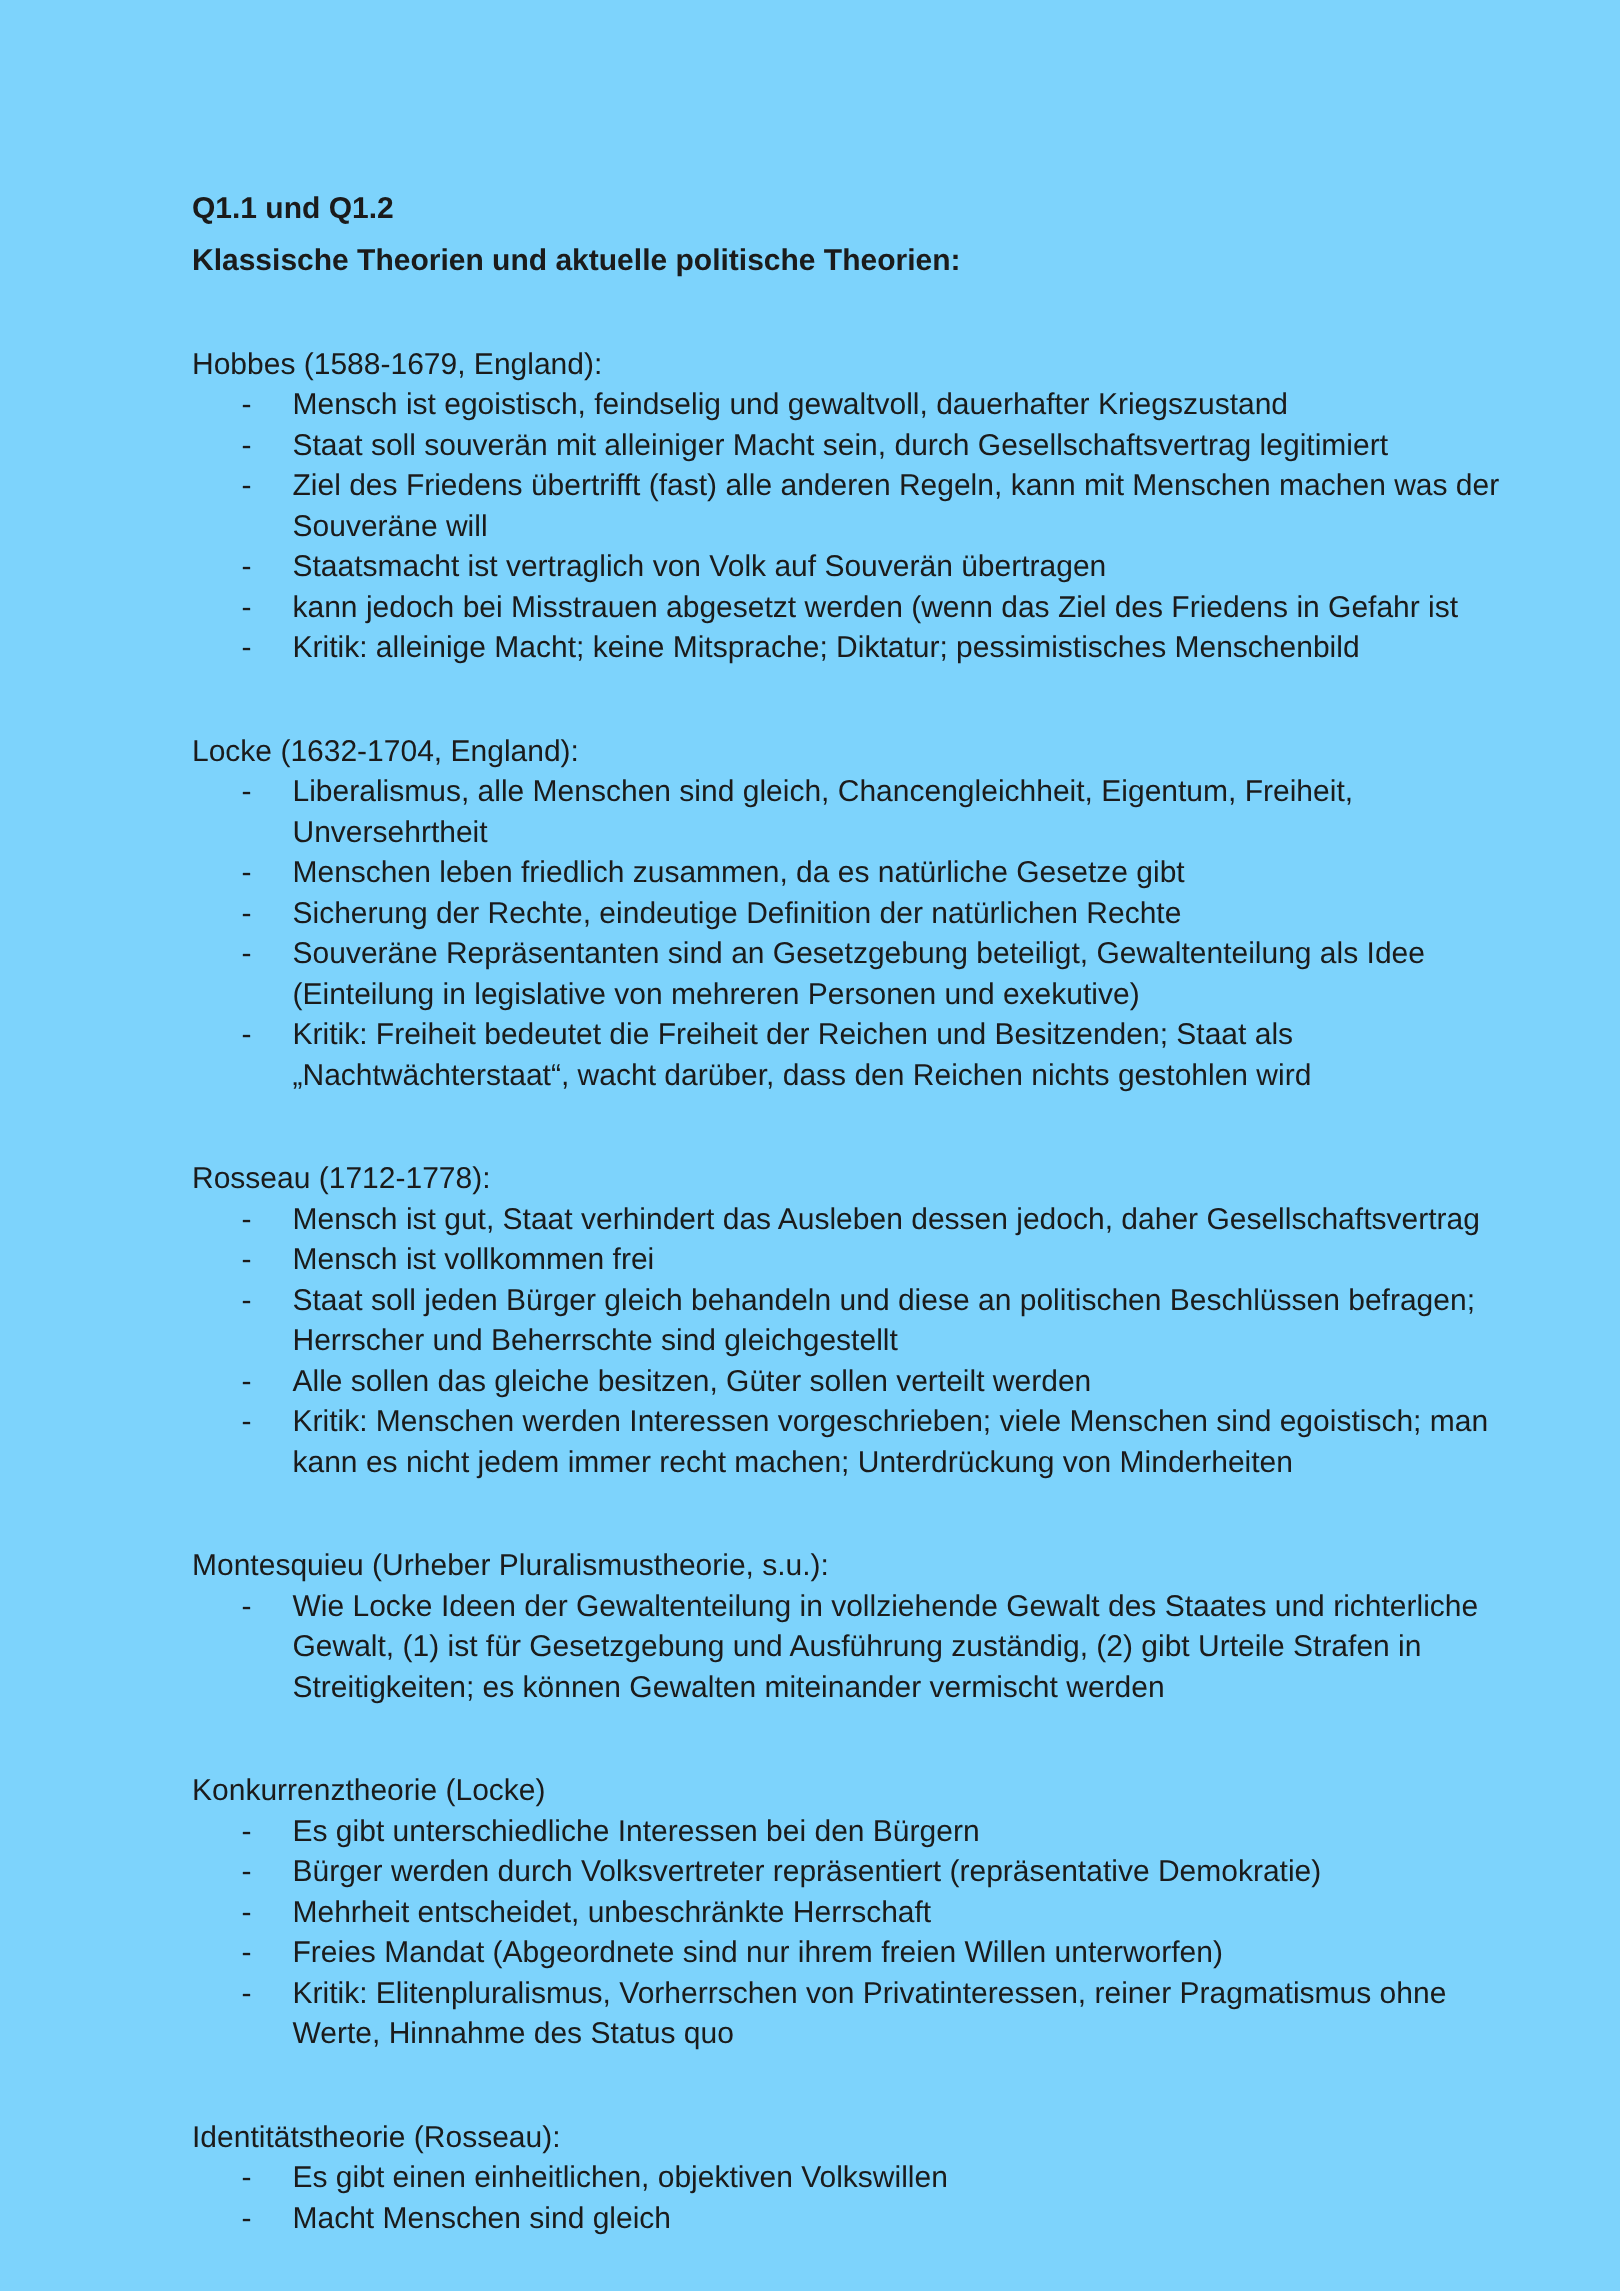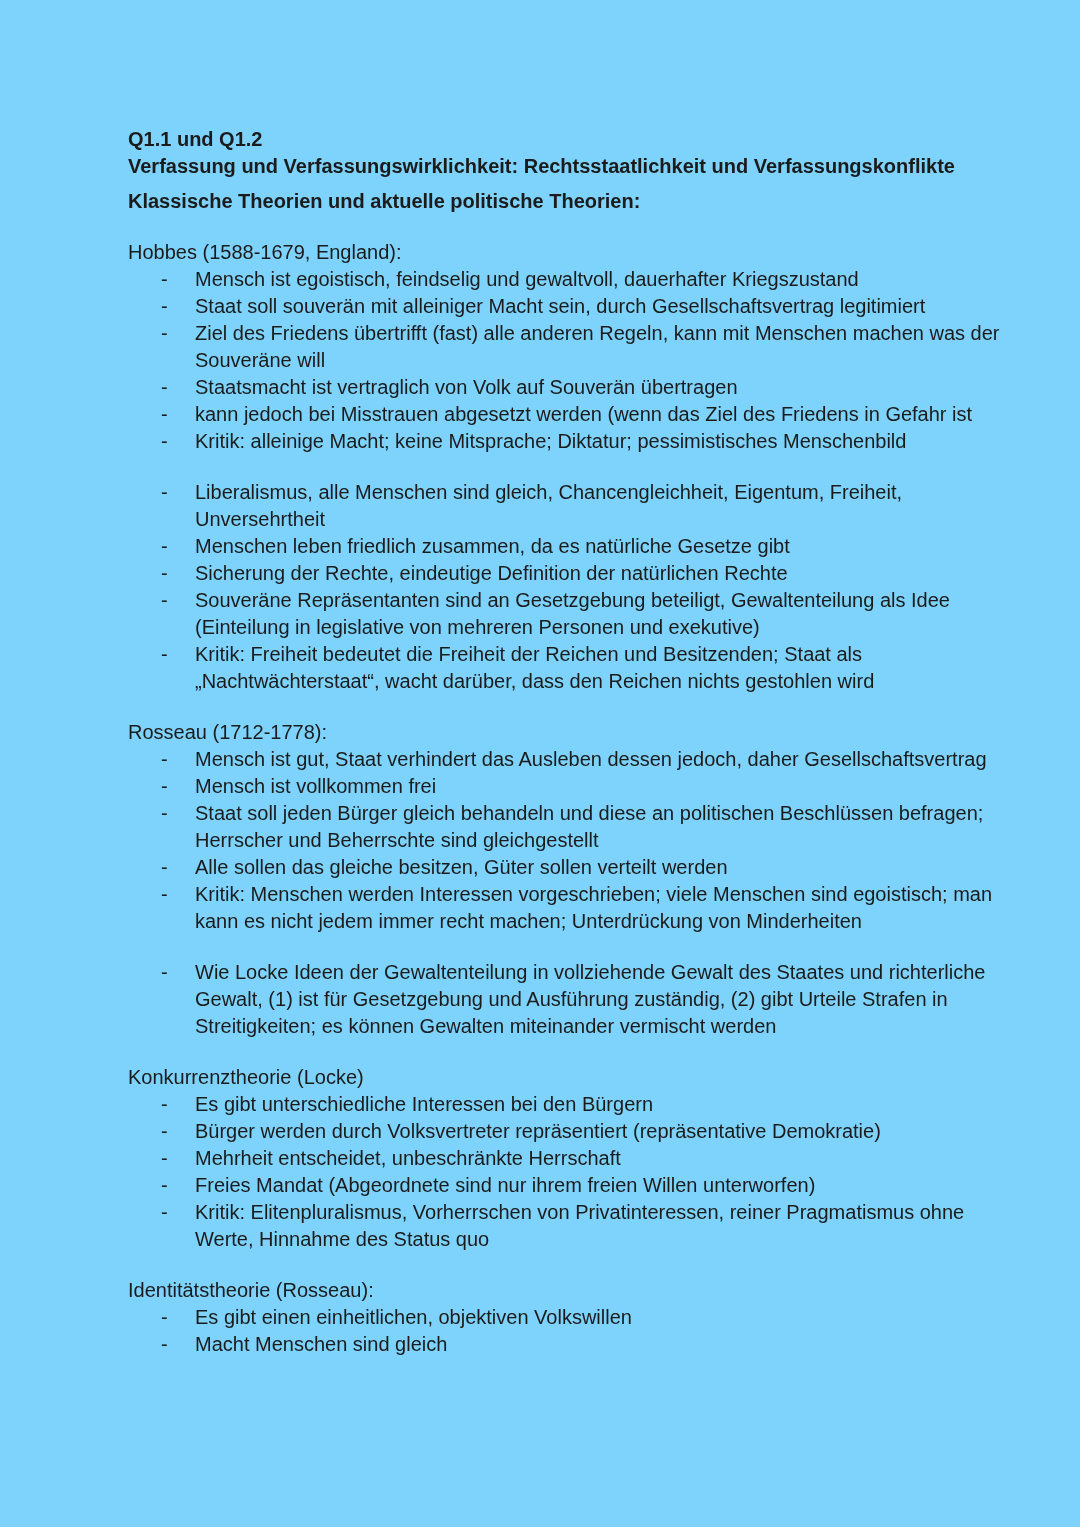--- a/index.html
+++ b/index.html
@@ -10,66 +10,67 @@
     background: #7dd3fc;
     padding: 126px 76px 60px 128px;
     font-family: "Liberation Sans", sans-serif;
     font-size: 20px;
     line-height: 27px;
     color: #1b1b1b;
   }
   .bold { font-weight: bold; }
   .title-line { white-space: normal; }
   .subtitle { margin-top: 8px; }
-  .section { margin-top: 24px; }
+  .section { margin-top: 42px; }
   .section-heading { }
   .bullet {
     position: relative;
     padding-left: 67px;
   }
   .bullet .dash {
     position: absolute;
     left: 33px;
     top: 0;
   }
   .underline { }
 </style>
 </head>
 <body>
 
 <div class="page">
   <div class="title-line bold">Q1.1 und Q1.2</div>
-  <div class="title-line bold">Verfassung und Verfassungswirklichkeit: Rechtsstaatlichkeit und Verfassungskonflikte</div>
   <div class="subtitle bold">Klassische Theorien und aktuelle politische Theorien:</div>
   <div id="sections">
       <div class="section">
         <div class="section-heading">Hobbes (1588-1679, England):</div>
         <div class="bullet"><span class="dash">-</span><span>Mensch ist egoistisch, feindselig und gewaltvoll, dauerhafter Kriegszustand</span></div>
         <div class="bullet"><span class="dash">-</span><span>Staat soll souverän mit alleiniger Macht sein, durch Gesellschaftsvertrag legitimiert</span></div>
         <div class="bullet"><span class="dash">-</span><span>Ziel des Friedens übertrifft (fast) alle anderen Regeln, kann mit Menschen machen was der Souveräne will</span></div>
         <div class="bullet"><span class="dash">-</span><span>Staatsmacht ist vertraglich von Volk auf Souverän übertragen</span></div>
         <div class="bullet"><span class="dash">-</span><span>kann jedoch bei Misstrauen abgesetzt werden (wenn das Ziel des Friedens in Gefahr ist</span></div>
         <div class="bullet"><span class="dash">-</span><span class="underline">Kritik</span><span>: alleinige Macht; keine Mitsprache; Diktatur; pessimistisches Menschenbild</span></div>
       </div>
       <div class="section">
+        <div class="section-heading">Locke (1632-1704, England):</div>
         <div class="bullet"><span class="dash">-</span><span>Liberalismus, alle Menschen sind gleich, Chancengleichheit, Eigentum, Freiheit, Unversehrtheit</span></div>
         <div class="bullet"><span class="dash">-</span><span>Menschen leben friedlich zusammen, da es natürliche Gesetze gibt</span></div>
         <div class="bullet"><span class="dash">-</span><span>Sicherung der Rechte, eindeutige Definition der natürlichen Rechte</span></div>
         <div class="bullet"><span class="dash">-</span><span>Souveräne Repräsentanten sind an Gesetzgebung beteiligt, Gewaltenteilung als Idee (Einteilung in legislative von mehreren Personen und exekutive)</span></div>
         <div class="bullet"><span class="dash">-</span><span class="underline">Kritik</span><span>: Freiheit bedeutet die Freiheit der Reichen und Besitzenden; Staat als „Nachtwächterstaat“, wacht darüber, dass den Reichen nichts gestohlen wird</span></div>
       </div>
       <div class="section">
         <div class="section-heading">Rosseau (1712-1778):</div>
         <div class="bullet"><span class="dash">-</span><span>Mensch ist gut, Staat verhindert das Ausleben dessen jedoch, daher Gesellschaftsvertrag</span></div>
         <div class="bullet"><span class="dash">-</span><span>Mensch ist vollkommen frei</span></div>
         <div class="bullet"><span class="dash">-</span><span>Staat soll jeden Bürger gleich behandeln und diese an politischen Beschlüssen befragen; Herrscher und Beherrschte sind gleichgestellt</span></div>
         <div class="bullet"><span class="dash">-</span><span>Alle sollen das gleiche besitzen, Güter sollen verteilt werden</span></div>
         <div class="bullet"><span class="dash">-</span><span class="underline">Kritik</span><span>: Menschen werden Interessen vorgeschrieben; viele Menschen sind egoistisch; man kann es nicht jedem immer recht machen; Unterdrückung von Minderheiten</span></div>
       </div>
       <div class="section">
+        <div class="section-heading">Montesquieu (Urheber Pluralismustheorie, s.u.):</div>
         <div class="bullet"><span class="dash">-</span><span>Wie Locke Ideen der Gewaltenteilung in vollziehende Gewalt des Staates und richterliche Gewalt, (1) ist für Gesetzgebung und Ausführung zuständig, (2) gibt Urteile Strafen in Streitigkeiten; es können Gewalten miteinander vermischt werden</span></div>
       </div>
       <div class="section">
         <div class="section-heading">Konkurrenztheorie (Locke)</div>
         <div class="bullet"><span class="dash">-</span><span>Es gibt unterschiedliche Interessen bei den Bürgern</span></div>
         <div class="bullet"><span class="dash">-</span><span>Bürger werden durch Volksvertreter repräsentiert (repräsentative Demokratie)</span></div>
         <div class="bullet"><span class="dash">-</span><span>Mehrheit entscheidet, unbeschränkte Herrschaft</span></div>
         <div class="bullet"><span class="dash">-</span><span>Freies Mandat (Abgeordnete sind nur ihrem freien Willen unterworfen)</span></div>
         <div class="bullet"><span class="dash">-</span><span class="underline">Kritik</span><span>: Elitenpluralismus, Vorherrschen von Privatinteressen, reiner Pragmatismus ohne Werte, Hinnahme des Status quo</span></div>
       </div>

